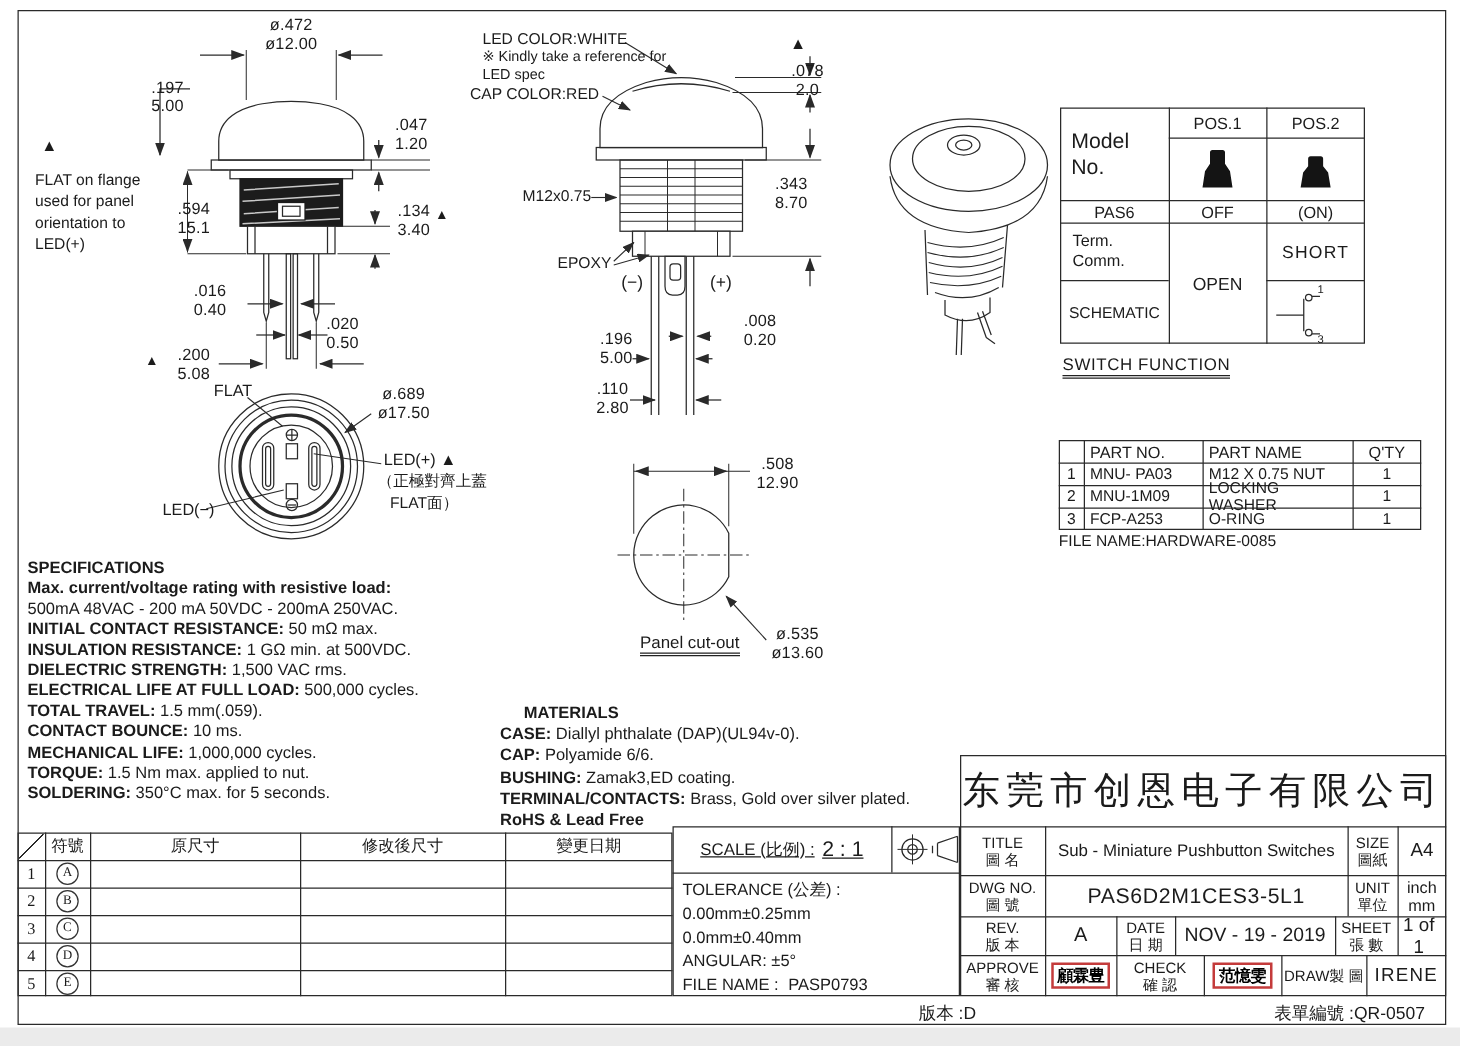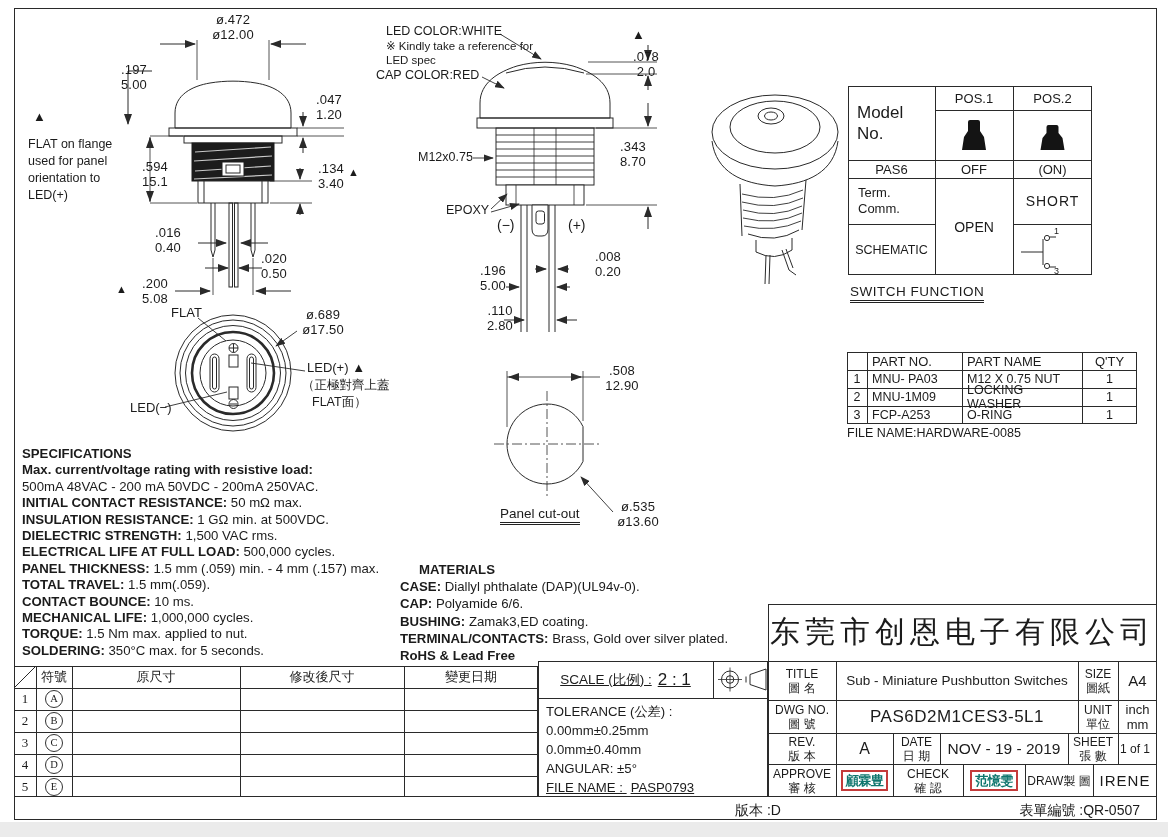--- a/index.html
+++ b/index.html
@@ -13,21 +13,21 @@
   .dim{position:absolute;font-size:13px;line-height:15px;text-align:center;letter-spacing:.2px;}
   .lbl{position:absolute;font-size:12.5px;line-height:16px;}
   .pre{white-space:pre-line;}
   .tri{position:absolute;font-size:11px;color:#1b1b1b;}
   .lab2{font-size:12px;line-height:14px;text-align:center;}
   .serif{font-family:"Liberation Serif","DejaVu Serif",serif;}
   .circ{display:inline-block;width:16px;height:16px;border:1px solid #333;border-radius:50%;
         font-size:10.5px;line-height:15px;text-align:center;font-family:"Liberation Serif","DejaVu Serif",serif;}
   .sline{font-size:13.2px;line-height:16.4px;white-space:nowrap;}
   .mline{font-size:13.2px;line-height:17.2px;white-space:nowrap;}
-  .stamp{border:2px solid #c43b3b;color:#0f766e;font-weight:bold;font-size:13px;line-height:15px;
+  .stamp{border:2px solid #c43b3b;color:#000000;font-weight:bold;font-size:13px;line-height:15px;
          padding:1px 3px;letter-spacing:-0.5px;font-family:"Liberation Serif","DejaVu Serif",serif;}
   .dunder{border-bottom:3px double #222;padding-bottom:1px;}
   svg{display:block;}
 </style>
 </head>
 <body>
 
 <div id="stage">
 
   <div class="box" style="left:14px;top:8px;width:1143px;height:812px;border-width:1.5px;"></div>
@@ -214,34 +214,34 @@
     <div>8.70</div>
   </div>
   <div class="dim" style="left:471px;top:263px;width:44px;">
     <div>.196</div>
     <div>5.00</div>
   </div>
   <div class="dim" style="left:586px;top:249px;width:44px;">
     <div>.008</div>
     <div>0.20</div>
   </div>
-  <div class="dim" style="left:478px;top:303px;width:44px;">
+  <div class="dim" style="left:468px;top:303px;width:44px;">
     <div>.110</div>
     <div>2.80</div>
   </div>
 
   <div class="dim" style="left:597px;top:363px;width:50px;">
     <div>.508</div>
     <div>12.90</div>
   </div>
   <div class="dim" style="left:610px;top:499px;width:56px;">
     <div>ø.535</div>
     <div>ø13.60</div>
   </div>
-  <div class="abs dunder" style="left:500px;top:506px;font-size:13.5px;">Panel cut-out</div>
+  <div class="abs dunder" style="left:512px;top:506px;font-size:13.5px;">Panel cut-out</div>
 
   <div class="box" style="left:848px;top:86px;width:244px;height:189px;"></div>
   <div class="vl" style="left:935px;top:86px;height:189px;"></div>
   <div class="vl" style="left:1013px;top:86px;height:189px;"></div>
   <div class="hl" style="left:935px;top:110px;width:157px;"></div>
   <div class="hl" style="left:848px;top:160px;width:244px;"></div>
   <div class="hl" style="left:848px;top:178px;width:244px;"></div>
   <div class="hl" style="left:848px;top:224px;width:87px;"></div>
   <div class="hl" style="left:1013px;top:224px;width:79px;"></div>
 
@@ -305,21 +305,20 @@
   <div class="abs" style="left:847px;top:426px;font-size:12.5px;">FILE NAME:HARDWARE-0085</div>
 
   <div class="abs" style="left:22px;top:446px;width:400px;">
     <div class="sline" style="font-weight:bold;">SPECIFICATIONS</div>
     <div class="sline"><b>Max. current/voltage rating with resistive load:</b><span></span></div>
     <div class="sline"><b></b><span>500mA 48VAC - 200 mA 50VDC - 200mA 250VAC.</span></div>
     <div class="sline"><b>INITIAL CONTACT RESISTANCE:</b><span> 50 mΩ max.</span></div>
     <div class="sline"><b>INSULATION RESISTANCE:</b><span> 1 GΩ min. at 500VDC.</span></div>
     <div class="sline"><b>DIELECTRIC STRENGTH:</b><span> 1,500 VAC rms.</span></div>
     <div class="sline"><b>ELECTRICAL LIFE AT FULL LOAD:</b><span> 500,000 cycles.</span></div>
-    <div class="sline"><b>PANEL THICKNESS:</b><span> 1.5 mm (.059) min. - 4 mm (.157) max.</span></div>
     <div class="sline"><b>TOTAL TRAVEL:</b><span> 1.5 mm(.059).</span></div>
     <div class="sline"><b>CONTACT BOUNCE:</b><span> 10 ms.</span></div>
     <div class="sline"><b>MECHANICAL LIFE:</b><span> 1,000,000  cycles.</span></div>
     <div class="sline"><b>TORQUE:</b><span> 1.5 Nm max. applied to nut.</span></div>
     <div class="sline"><b>SOLDERING:</b><span> 350°C max. for 5 seconds.</span></div>
   </div>
 
   <div class="abs" style="left:400px;top:561px;width:380px;">
     <div class="mline" style="font-weight:bold;padding-left:19px;">MATERIALS</div>
     <div class="mline"><b>CASE:</b><span> Diallyl phthalate (DAP)(UL94v-0).</span></div>
@@ -379,21 +378,21 @@
       <circle cx="17" cy="18.5" r="3.8"></circle>
       <path d="M5,18.5 H29 M17,6.5 V30.5" stroke-width="0.8"></path>
       <path d="M33,15.5 V21.5 M37,13.5 V23.5 M37,13.5 L53,8 M37,23.5 L53,29 M53,8 V29"></path>
     </g>
   </svg>
   <div class="abs" style="left:546px;top:702px;width:216px;">
     <div style="font-size:13.2px;line-height:19px;">TOLERANCE (公差) :</div>
     <div style="font-size:13.2px;line-height:19px;">0.00mm±0.25mm</div>
     <div style="font-size:13.2px;line-height:19px;">0.0mm±0.40mm</div>
     <div style="font-size:13.2px;line-height:19px;">ANGULAR: ±5°</div>
-    <div style="font-size:13.2px;line-height:19px;text-decoration:underline;">
+    <div style="font-size:13.2px;line-height:19px;">
       <span>FILE NAME :</span>
       <span style="margin-left:4px;">PASP0793</span>
     </div>
   </div>
 
   <div class="box" style="left:768px;top:604px;width:389px;height:193px;border-width:1.6px;"></div>
   <div class="hl" style="left:768px;top:661px;width:389px;"></div>
   <div class="hl" style="left:768px;top:700px;width:389px;"></div>
   <div class="hl" style="left:768px;top:733px;width:389px;"></div>
   <div class="hl" style="left:768px;top:764px;width:389px;"></div>
@@ -439,21 +438,21 @@
   <div class="cell" style="left:836px;top:733px;width:57px;height:31px;font-size:16px;">A</div>
   <div class="cell lab2" style="left:893px;top:733px;width:47px;height:31px;flex-direction:column;">
     <div>DATE</div>
     <div>日 期</div>
   </div>
   <div class="cell" style="left:940px;top:733px;width:128px;height:31px;font-size:15.5px;">NOV - 19 - 2019</div>
   <div class="cell lab2" style="left:1068px;top:733px;width:50px;height:31px;flex-direction:column;">
     <div>SHEET</div>
     <div>張 數</div>
   </div>
-  <div class="cell" style="left:1118px;top:733px;width:34px;height:31px;font-size:12px;">1 of 1</div>
+  <div class="cell" style="left:1118px;top:733px;width:34px;height:31px;font-size:15px;text-align:center;">1 of 1</div>
 
   <div class="cell lab2" style="left:768px;top:764px;width:68px;height:33px;flex-direction:column;">
     <div>APPROVE</div>
     <div>審 核</div>
   </div>
   <div class="cell" style="left:836px;top:764px;width:57px;height:33px;">
     <span class="stamp">顧霖豊</span>
   </div>
   <div class="cell lab2" style="left:893px;top:764px;width:70px;height:33px;flex-direction:column;">
     <div>CHECK</div>

